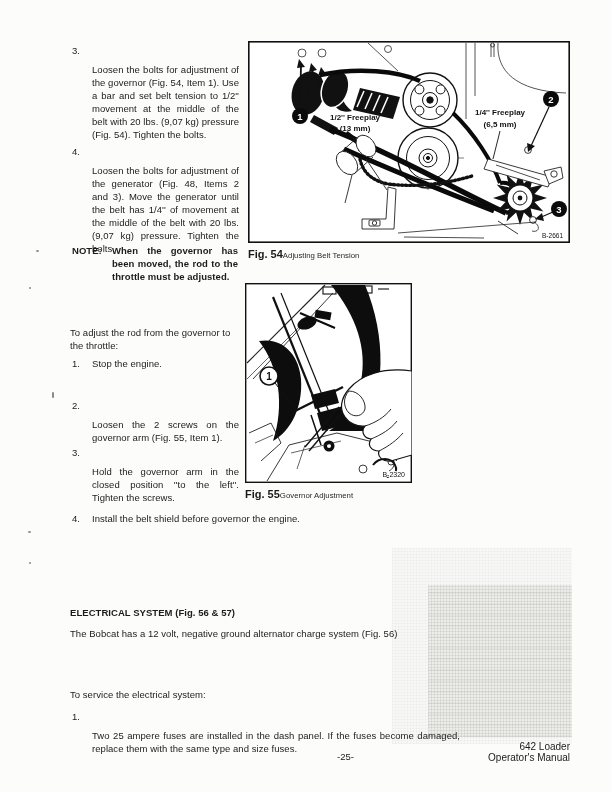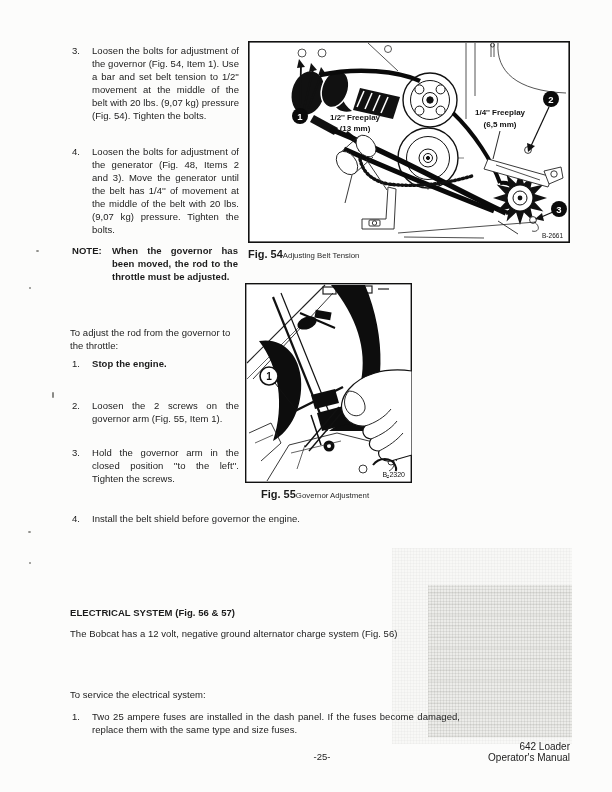--- a/index.html
+++ b/index.html
@@ -5,21 +5,21 @@
   html,body{margin:0;padding:0;background:#e5e5e5;}
   .page{
     position:relative;width:612px;height:792px;background:#fcfcfb;
     font-family:"Liberation Sans",sans-serif;color:#1b1b1b;overflow:hidden;
     margin:0 auto;
   }
   .abs{position:absolute;}
   .body-text{font-size:9.5px;line-height:13px;letter-spacing:0.05px;}
   .li{display:flex;}
   .li .num{width:20px;flex:none;}
-  .li .txt{flex:1;text-align:justify;}
+  .li .txt{flex:1;text-align:justify;margin-top:19px;}
   .note{display:flex;font-weight:bold;}
   .note .nlabel{width:40px;flex:none;}
   .note .ntxt{flex:1;text-align:justify;}
   .bold{font-weight:bold;}
   .fig-caption{font-size:9px;}
   .fig-caption .cap-label{font-weight:bold;font-size:11px;}
   .fig-caption .cap-text{font-size:7.8px;margin-left:0;color:#2a2a2a;}
   .texture{
     background-color:#ecece9;
     background-image:
@@ -65,21 +65,21 @@
 
   <div class="abs body-text note" style="left:72px;top:244px;width:166px;">
     <span class="nlabel">NOTE:</span>
     <div class="ntxt">When the governor has been moved, the rod to the throttle must be adjusted.</div>
   </div>
 
   <div class="abs body-text" style="left:70px;top:326px;width:170px;">To adjust the rod from the governor to the throttle:</div>
 
   <div class="abs body-text li" style="left:72px;top:357px;width:167px;">
     <span class="num">1.</span>
-    <div style="flex:1;font-weight:bold;">Stop the engine.</div>
+    <div style="flex:1;">Stop the engine.</div>
   </div>
 
   <div class="abs body-text li" style="left:72px;top:399px;width:167px;">
     <span class="num">2.</span>
     <div class="txt">Loosen the 2 screws on the governor arm (Fig. 55, Item 1).</div>
   </div>
 
   <div class="abs body-text li" style="left:72px;top:446px;width:167px;">
     <span class="num">3.</span>
     <div class="txt">Hold the governor arm in the closed position ''to the left''. Tighten the screws.</div>
@@ -299,23 +299,23 @@
 
       <g>
         <path d="M30,100 L52,128" stroke="#111" stroke-width="1"></path>
         <circle cx="24" cy="93" r="9" fill="#fff" stroke="#111" stroke-width="1.6"></circle>
         <text x="24" y="97" text-anchor="middle" font-size="10" font-weight="bold" fill="#111">1</text>
       </g>
 
       <text x="160" y="194" text-anchor="end" font-size="7" fill="#111" style="paint-order:stroke;stroke:#fff;stroke-width:2px;">B-2320</text>
     </svg>
   </div>
-  <div class="abs fig-caption" style="left:261px;top:488px;">
+  <div class="abs fig-caption" style="left:245px;top:488px;">
     <span class="cap-label">Fig. 55</span><span class="cap-text">Governor Adjustment</span>
   </div>
 
-  <div class="abs page-num" style="left:290px;top:751px;width:64px;">-25-</div>
+  <div class="abs page-num" style="left:290px;top:751px;width:64px;text-align:right;">-25-</div>
   <div class="abs footer-right" style="right:42px;top:741px;width:160px;">
     <div>642 Loader</div>
     <div>Operator's Manual</div>
   </div>
 
 </div>
 
 </body></html>

